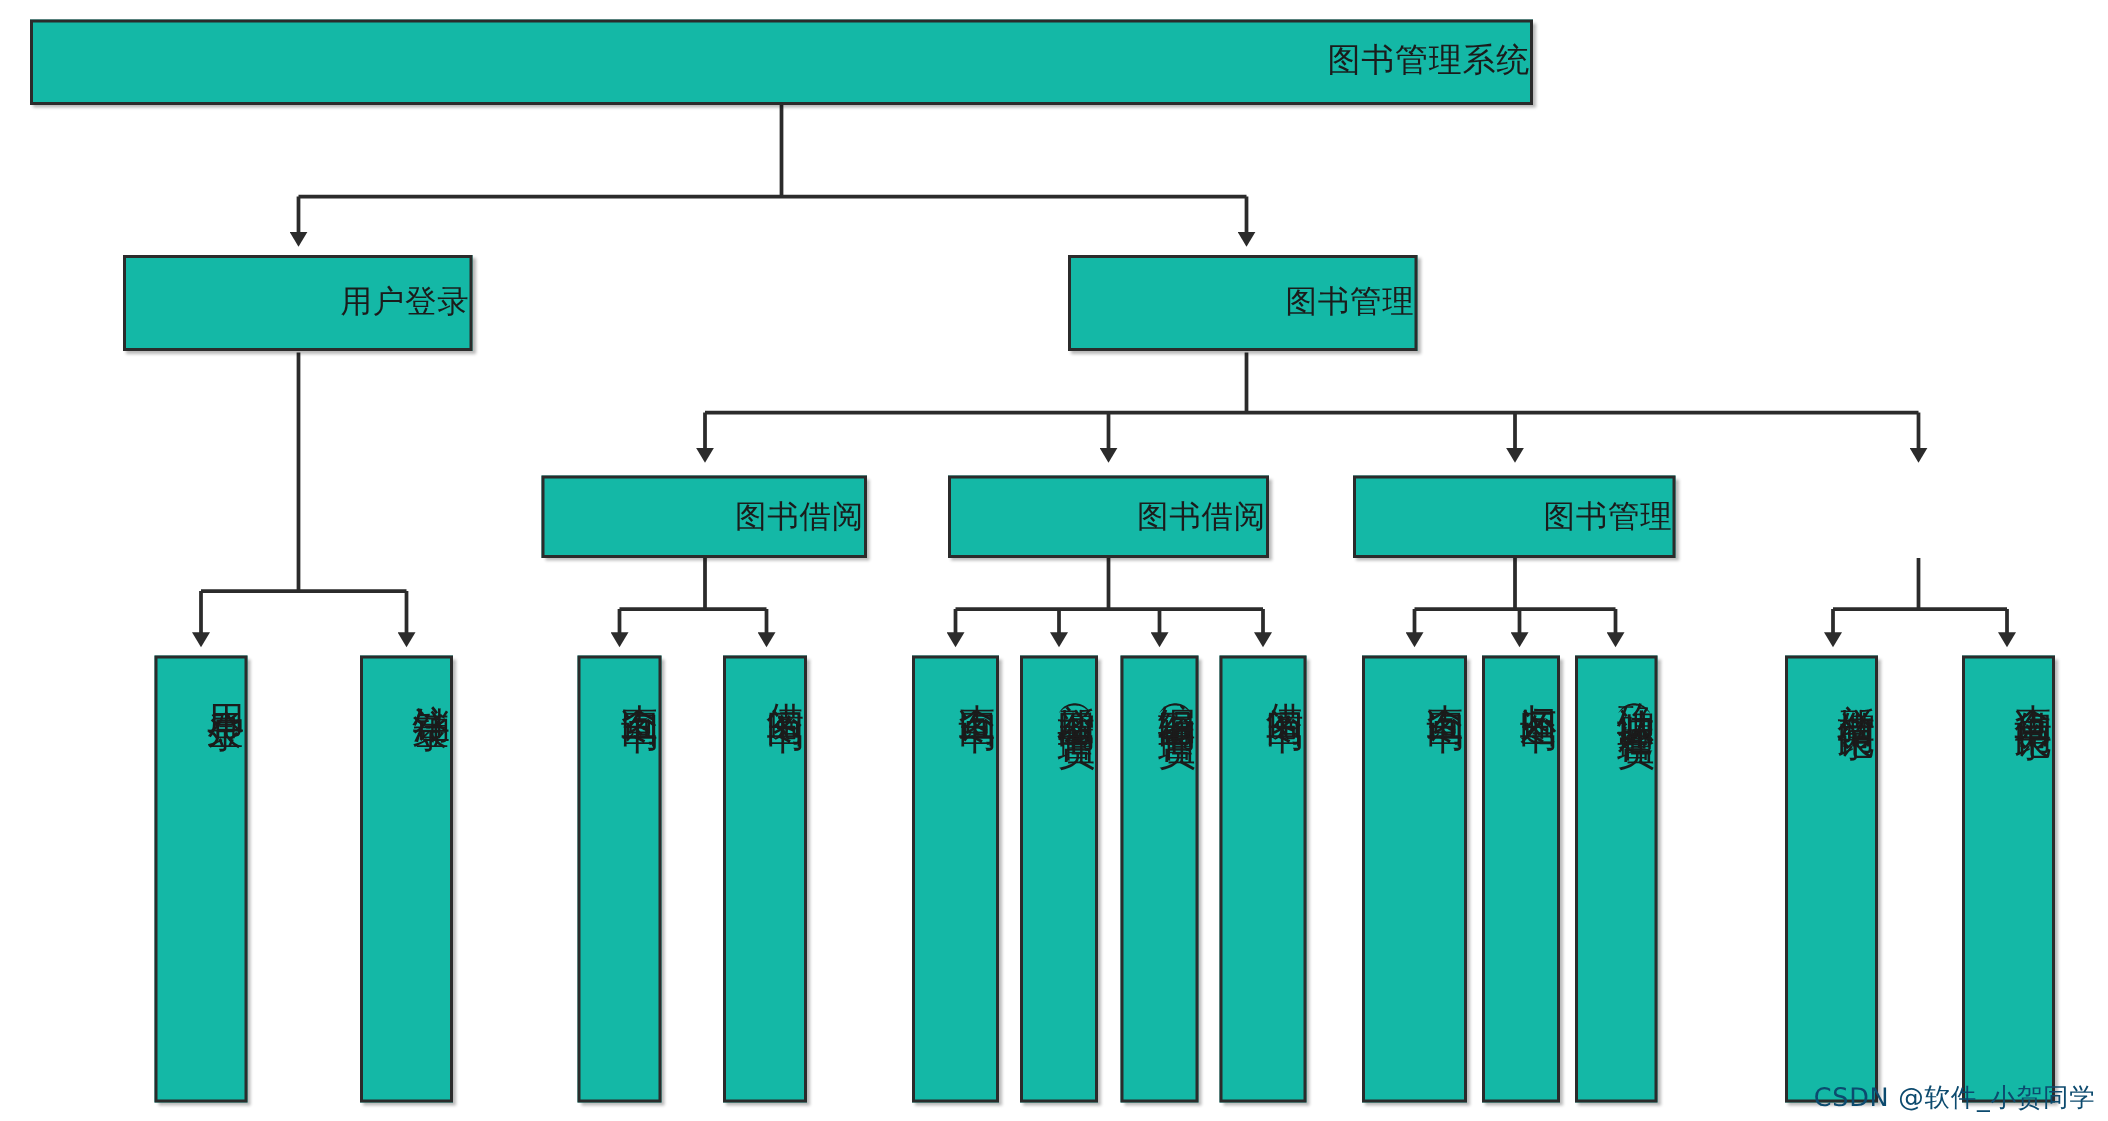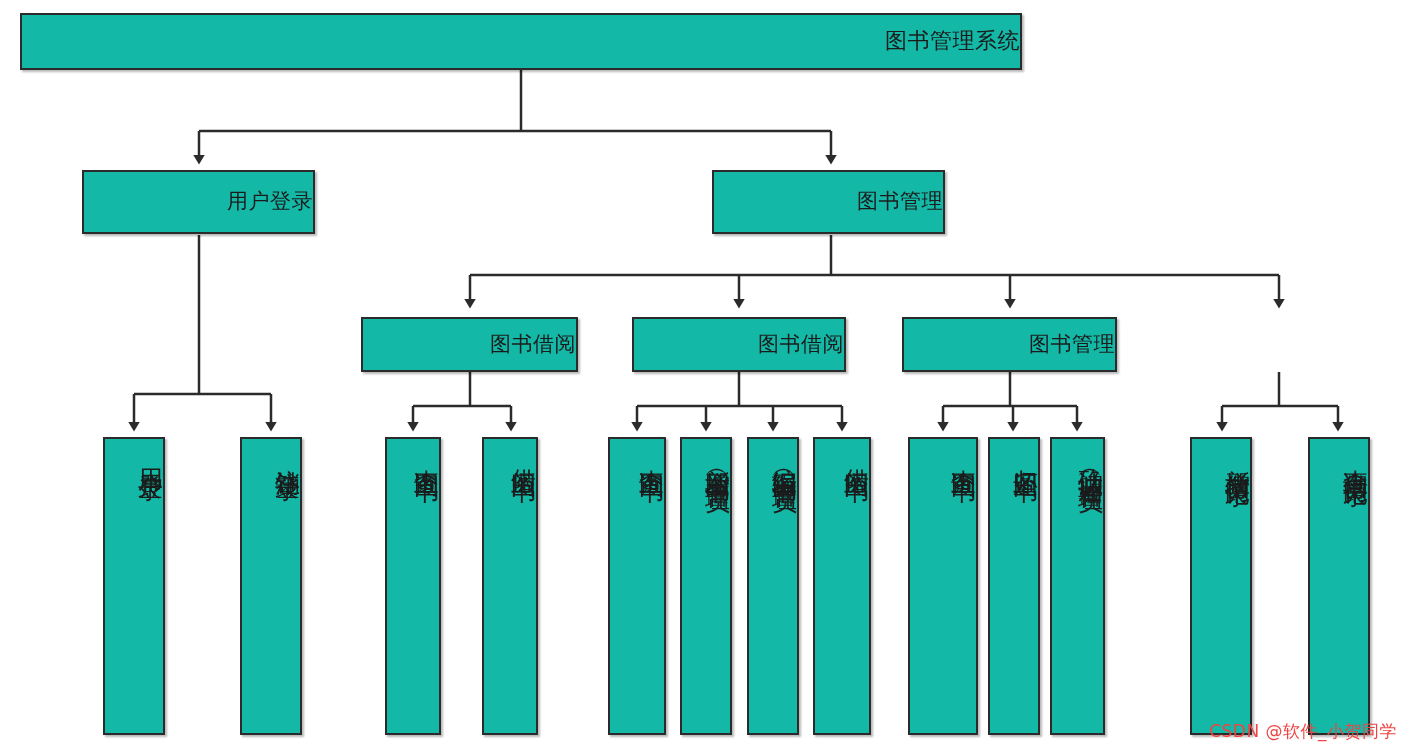--- a/index.html
+++ b/index.html
@@ -49,21 +49,21 @@
     height:auto;
     max-height:285px;
   }
   .node.vert.tall .label{max-height:none;}
 
   .watermark{
     position:absolute;
     right:8px;
     bottom:4px;
     font-size:17px;
-    color:#ef4444;
+    color:#0c4a6e;
     letter-spacing:0.5px;
     white-space:pre;
     user-select:none;
   }
 </style>
 </head>
 <body>
 
 <div id="canvas">
 

